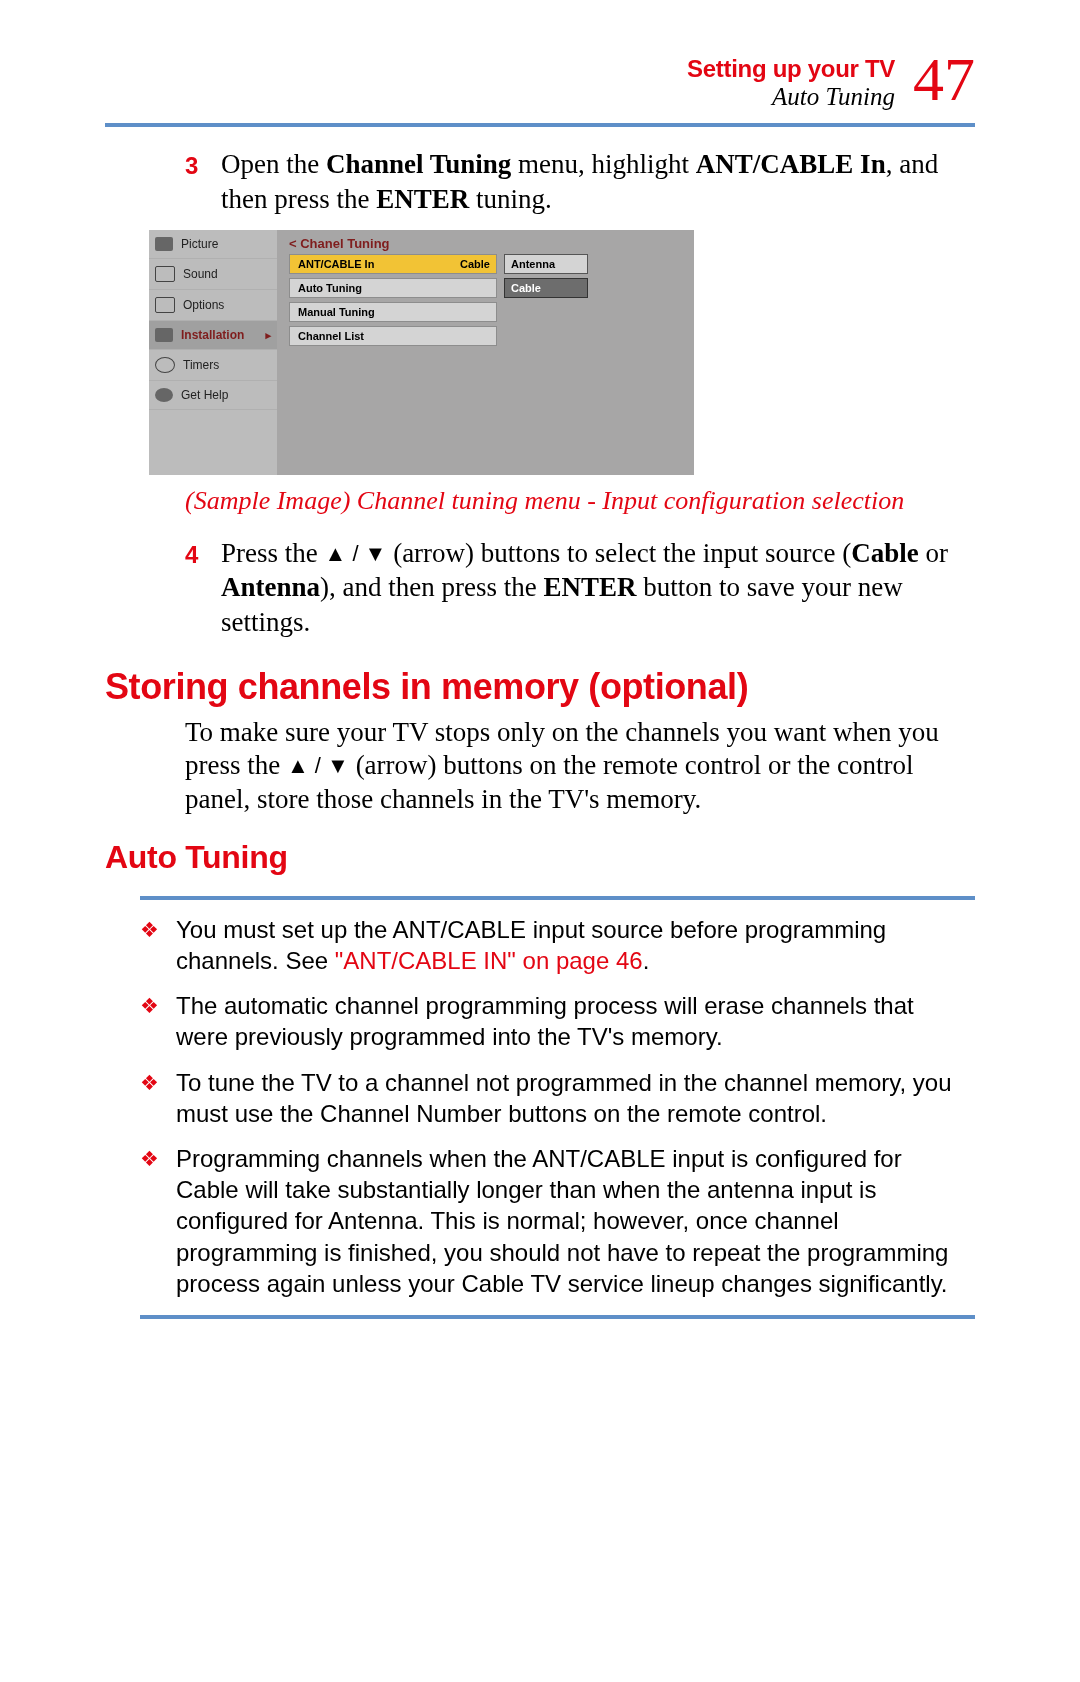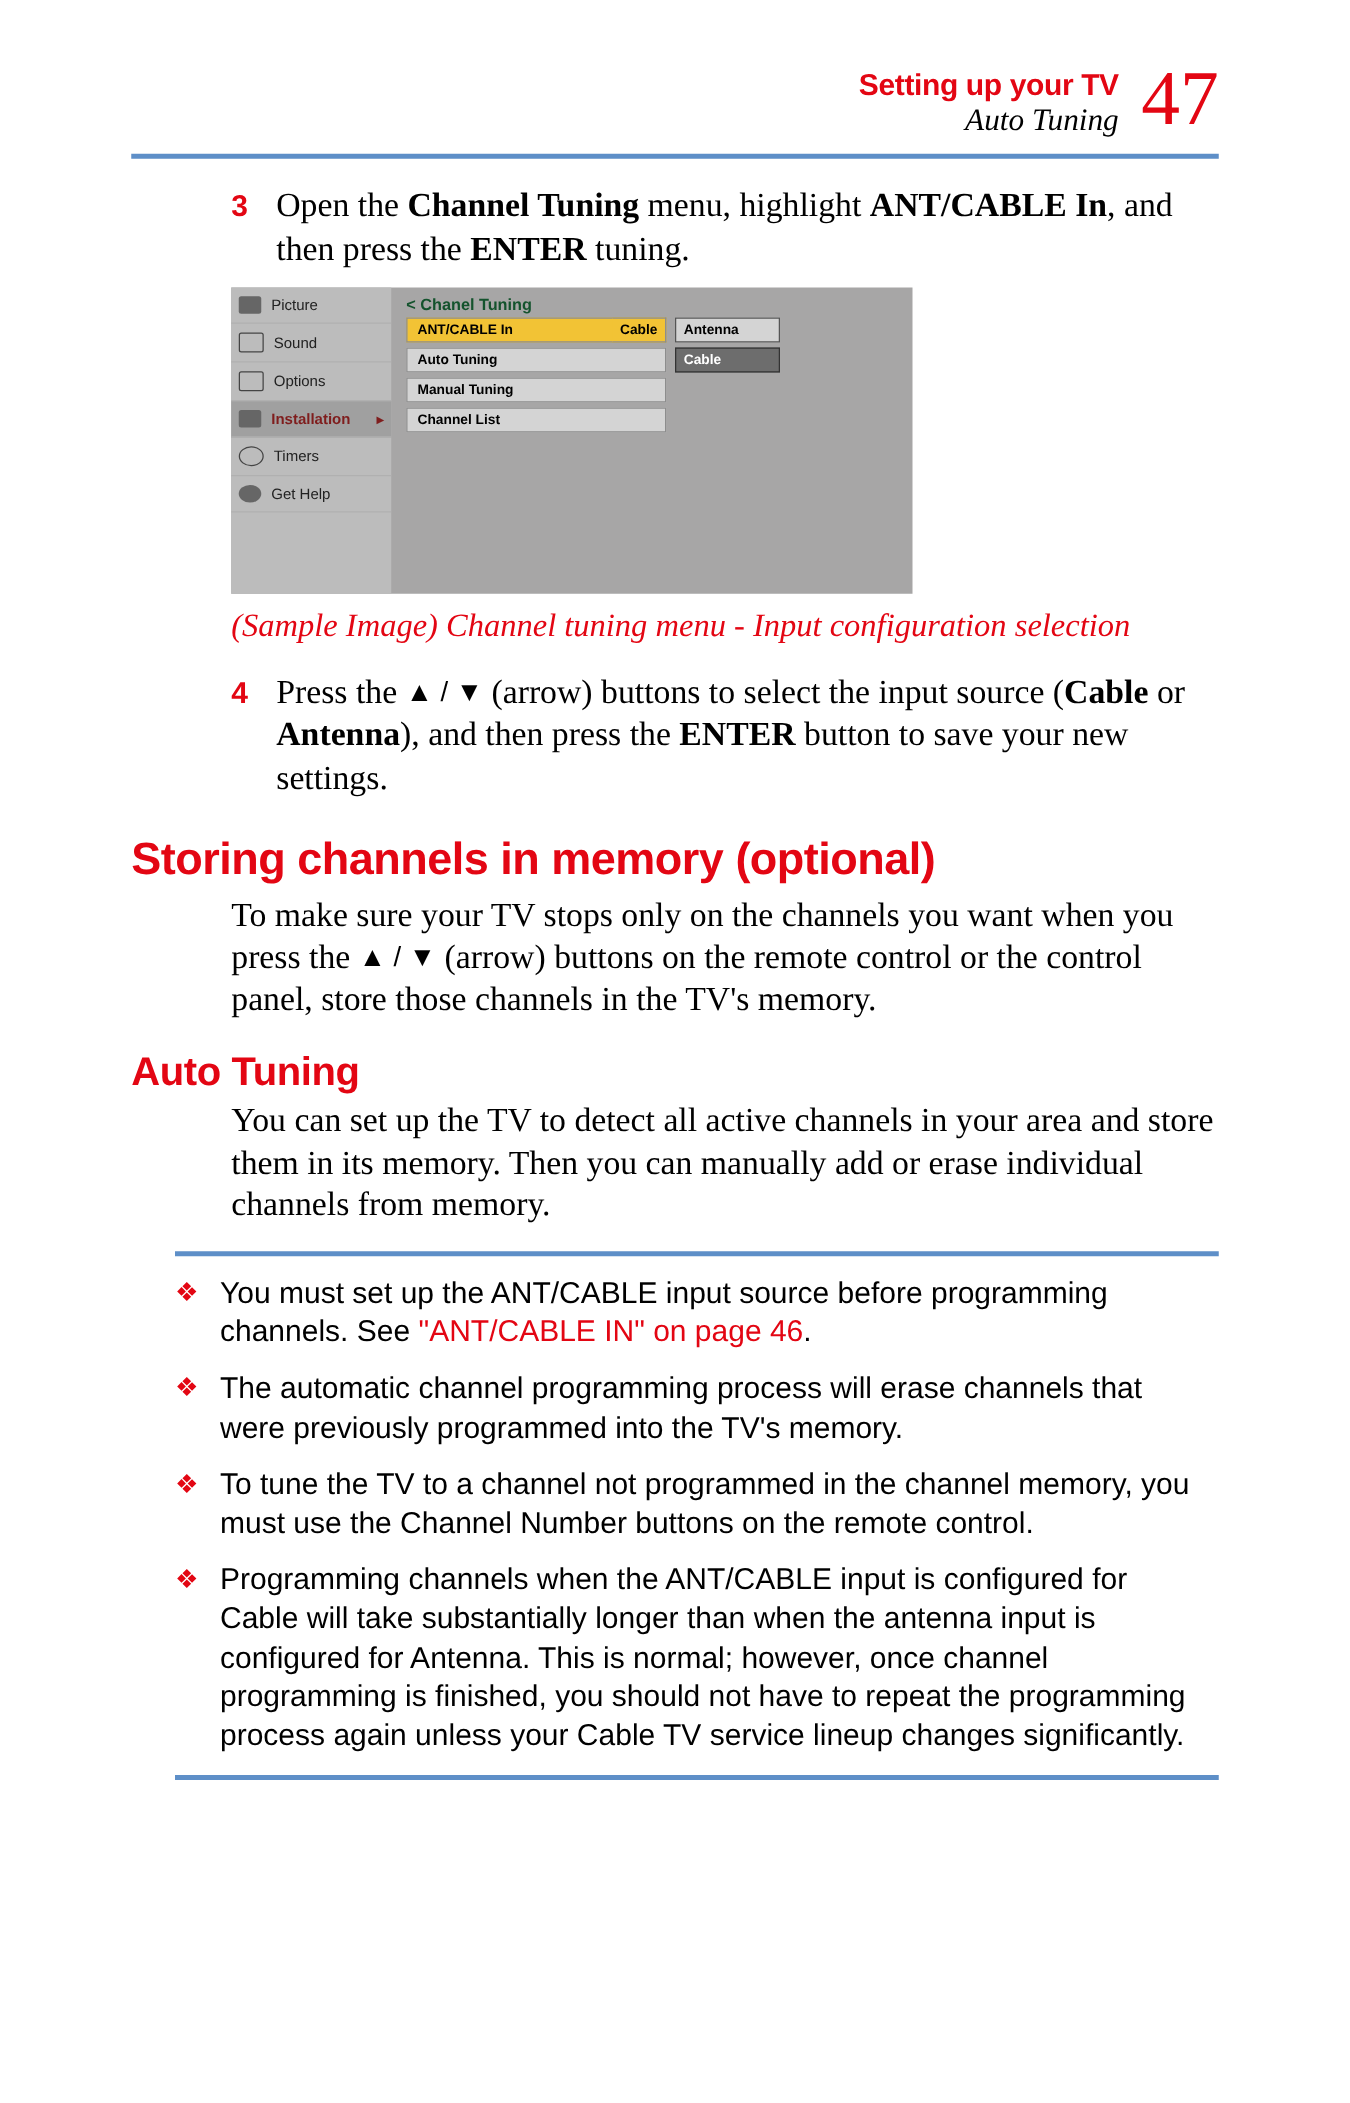--- a/index.html
+++ b/index.html
@@ -62,21 +62,21 @@
     flex:0 0 36px;
     line-height:1.35;
     padding-top:3px;
   }
   .step-body{line-height:1.28;}
   b{font-weight:700;}
   .tri{font-family:Arial,sans-serif;font-size:22px;position:relative;top:-1px;}
 
   
   .tv{
-    margin:14px 0 10px 80px;
+    margin:14px 0 10px 44px;
     width:545px;
     height:245px;
     background:#a7a6a6;
     position:relative;
     font-family:Arial,Helvetica,sans-serif;
   }
   .sidebar{
     position:absolute;left:0;top:0;bottom:0;width:128px;
     background:#bcbcbc;
   }
@@ -91,21 +91,21 @@
     content:"▸";margin-left:auto;font-size:11px;
   }
   .side-icon{
     width:18px;height:14px;display:inline-block;
     background:#666;border-radius:2px;
   }
   .side-icon.circle{border-radius:50%;}
   .side-icon.outline{background:transparent;border:1.5px solid #444;}
   .panel-title{
     position:absolute;left:140px;top:6px;
-    font-size:13px;font-weight:700;color:#14532d;
+    font-size:13px;font-weight:700;color:#7f1d1d;
   }
   .rows{position:absolute;left:140px;top:24px;right:10px;}
   .row{
     background:#d4d4d4;height:18px;line-height:18px;
     font-size:11px;font-weight:700;color:#000;
     padding:0 8px;margin-bottom:4px;border:1px solid #8d8d8d;
     display:flex;justify-content:space-between;align-items:center;
     width:190px;
   }
   .row.hl{background:#f2c335;}
@@ -258,21 +258,20 @@
       <span>Press the </span><span class="tri">▲ / ▼</span><span> (arrow) buttons to select the input source (</span><b>Cable</b><span> or </span><b>Antenna</b><span>), and then press the </span><b>ENTER</b><span> button to save your new settings.</span>
     </div>
   </div>
 
   <div class="h1">Storing channels in memory (optional)</div>
   <div class="body-para">
     <span>To make sure your TV stops only on the channels you want when you press the </span><span class="tri">▲ / ▼</span><span> (arrow) buttons on the remote control or the control panel, store those channels in the TV's memory.</span>
   </div>
 
   <div class="h2">Auto Tuning</div>
-  <div class="body-para">You can set up the TV to detect all active channels in your area and store them in its memory. Then you can manually add or erase individual channels from memory.</div>
 
   <div class="note-block">
     <div class="note-list">
       <div class="note-item">
         <span class="bullet">❖</span>
         <span>
           <span>You must set up the ANT/CABLE input source before programming channels. See </span><span class="link">"ANT/CABLE IN" on page 46</span><span>.</span>
         </span>
       </div>
       <div class="note-item">

